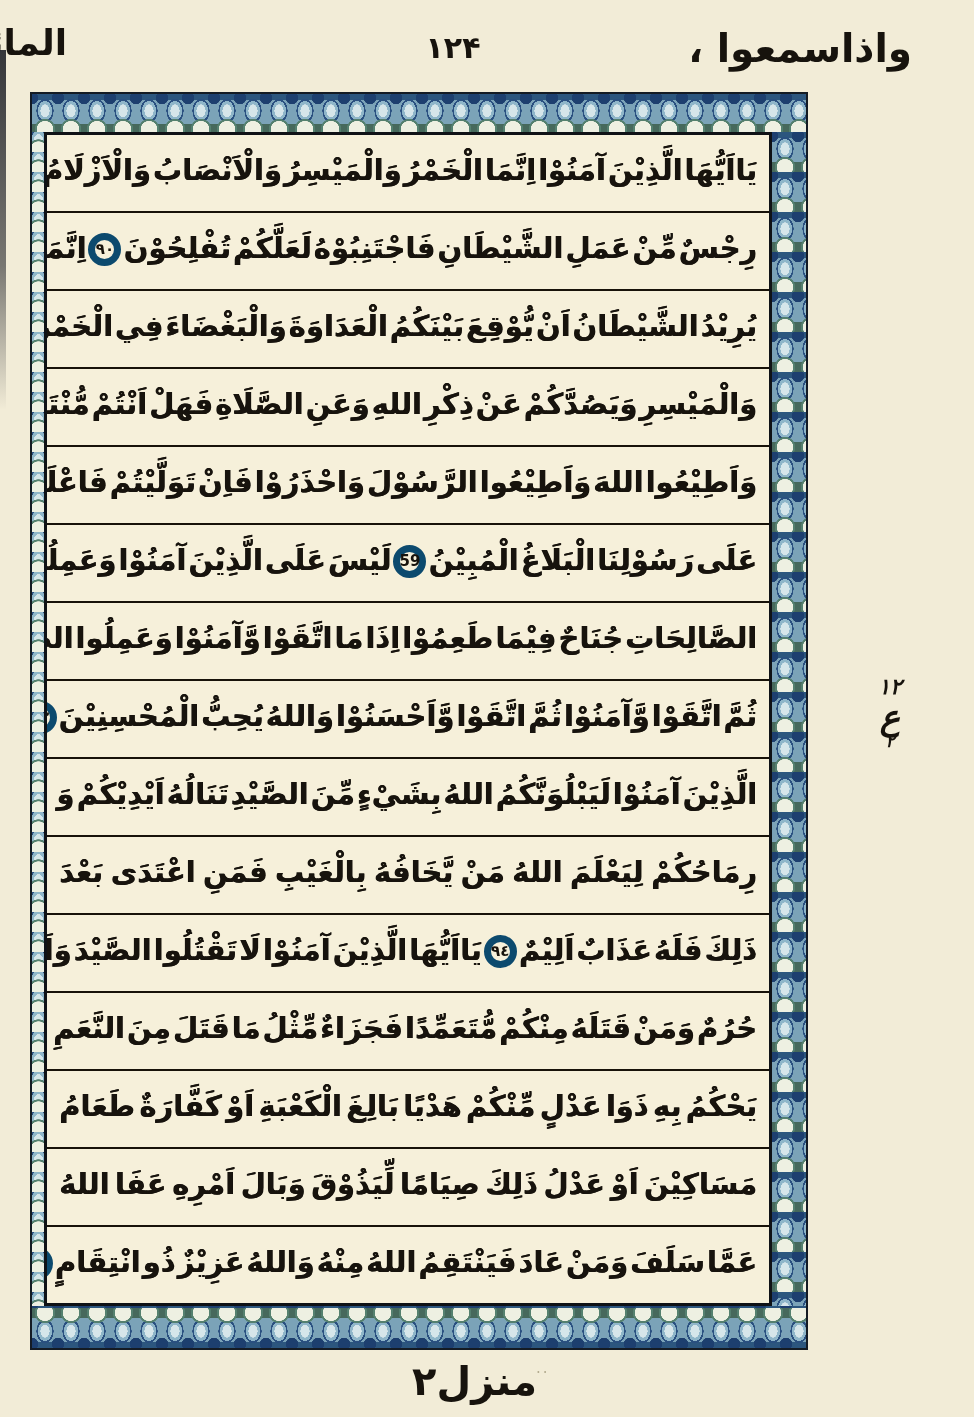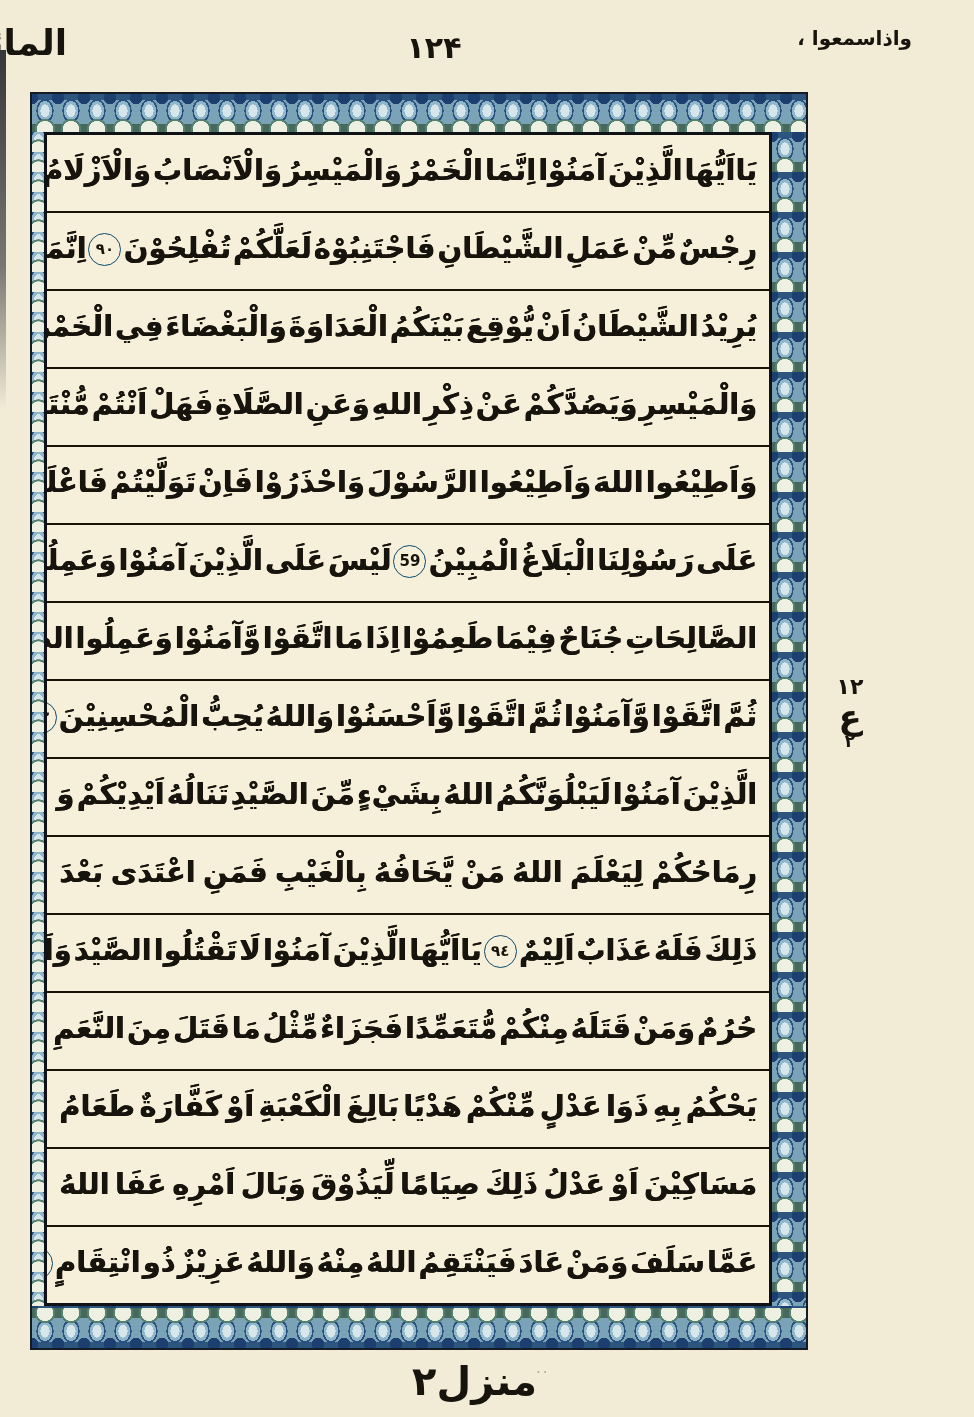--- a/index.html
+++ b/index.html
@@ -5,22 +5,22 @@
   html,body{margin:0;padding:0;}
   body{
     width:974px;height:1417px;position:relative;overflow:hidden;
     background:#f2ecd7;
     font-family:"DejaVu Sans", sans-serif;
     color:#17130d;
   }
   
   .hdr{position:absolute;font-weight:bold;white-space:nowrap;}
   .surah-name{left:-52px;top:22px;font-size:36px;}
-  .page-number{left:389px;top:30px;width:90px;text-align:center;font-size:30px;letter-spacing:2px;}
-  .juz-name{right:62px;top:26px;font-size:20px;}
+  .page-number{left:408px;top:30px;width:90px;text-align:center;font-size:30px;letter-spacing:2px;}
+  .juz-name{right:62px;top:26px;font-size:39px;}
   
   .edge-shadow{position:absolute;left:0;top:50px;width:6px;height:360px;
     background:linear-gradient(180deg,rgba(20,22,30,.85),rgba(20,22,30,.55) 60%,rgba(20,22,30,0));}
   
   .frame{
     position:absolute;left:30px;top:92px;width:778px;height:1258px;
     border:2px solid #141b24;background:#6f9cb3;box-sizing:border-box;
   }
   .band{position:absolute;
     background-color:#7ba3b8;
@@ -46,27 +46,27 @@
     flex:1 1 0;display:flex;direction:rtl;align-items:center;
     justify-content:space-between;gap:2px;
     padding:0 12px;border-bottom:2px solid #181209;overflow:hidden;
     font-size:29px;font-weight:bold;line-height:1;white-space:nowrap;
     text-shadow:0.5px 0 currentColor;
   }
   .qrow:last-child{border-bottom:none;}
   .word{display:inline-block;padding-bottom:6px;}
   .ayah-marker{
     display:inline-flex;align-items:center;justify-content:center;
-    width:33px;height:33px;min-width:33px;border:1px solid #0c4a6e;border-radius:50%;
+    width:33px;height:33px;min-width:33px;border:7px solid #0c4a6e;border-radius:50%;
     font-size:15px;font-weight:bold;text-shadow:none;box-sizing:border-box;
     margin-bottom:4px;
   }
   
-  .ruku-marker{position:absolute;left:826px;top:676px;width:48px;text-align:center;
-    font-weight:bold;line-height:1.02;}
+  .ruku-marker{position:absolute;left:866px;top:676px;width:48px;text-align:center;
+    font-weight:bold;line-height:1.02;font-style:italic;}
   .ruku-top{font-size:22px;}
   .ruku-ain{font-size:34px;display:block;margin:2px 0 0;}
   .ruku-bottom{font-size:17px;display:block;margin-top:-2px;}
   .manzil{position:absolute;left:412px;top:1358px;font-size:40px;font-weight:bold;}
   .faint-dots{position:absolute;left:536px;top:1364px;font-size:15px;color:#b4ac90;letter-spacing:2px;}
 </style>
 </head>
 <body>
 
 <div class="hdr surah-name" dir="rtl">المائدة</div>

